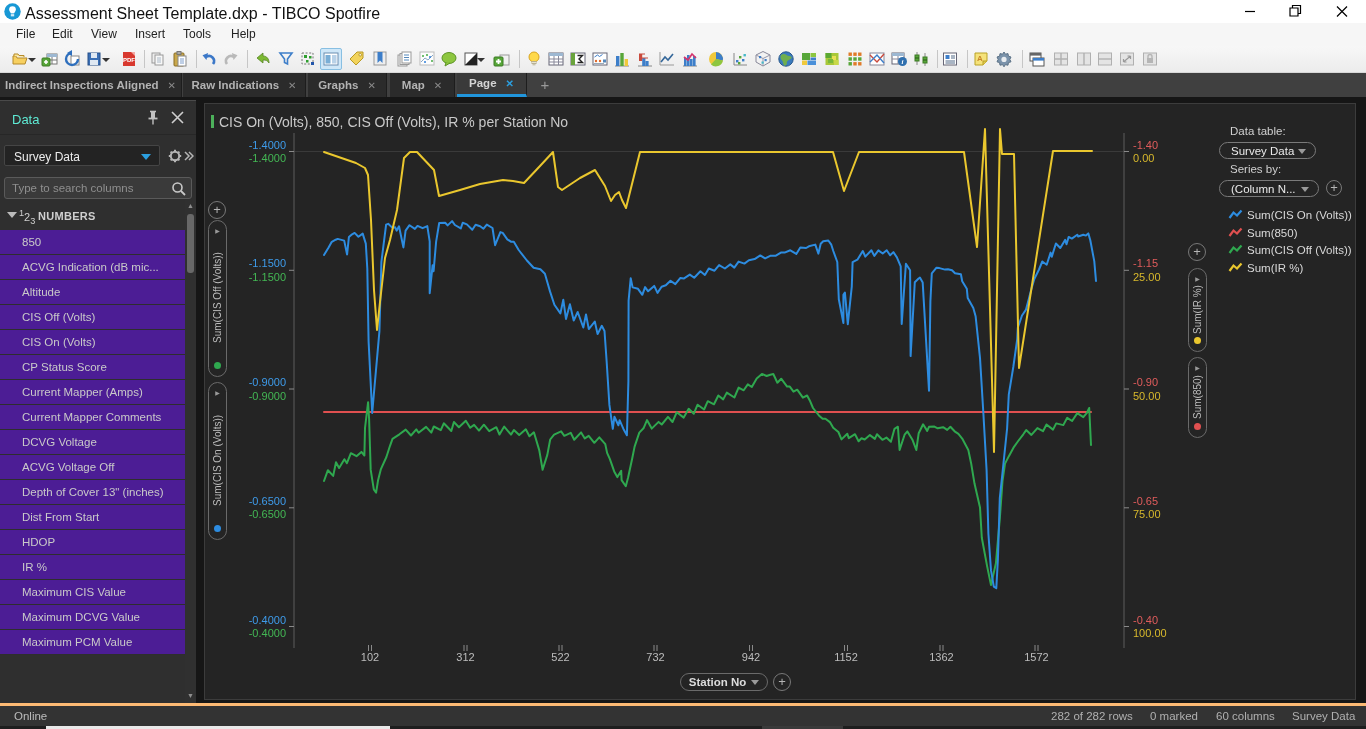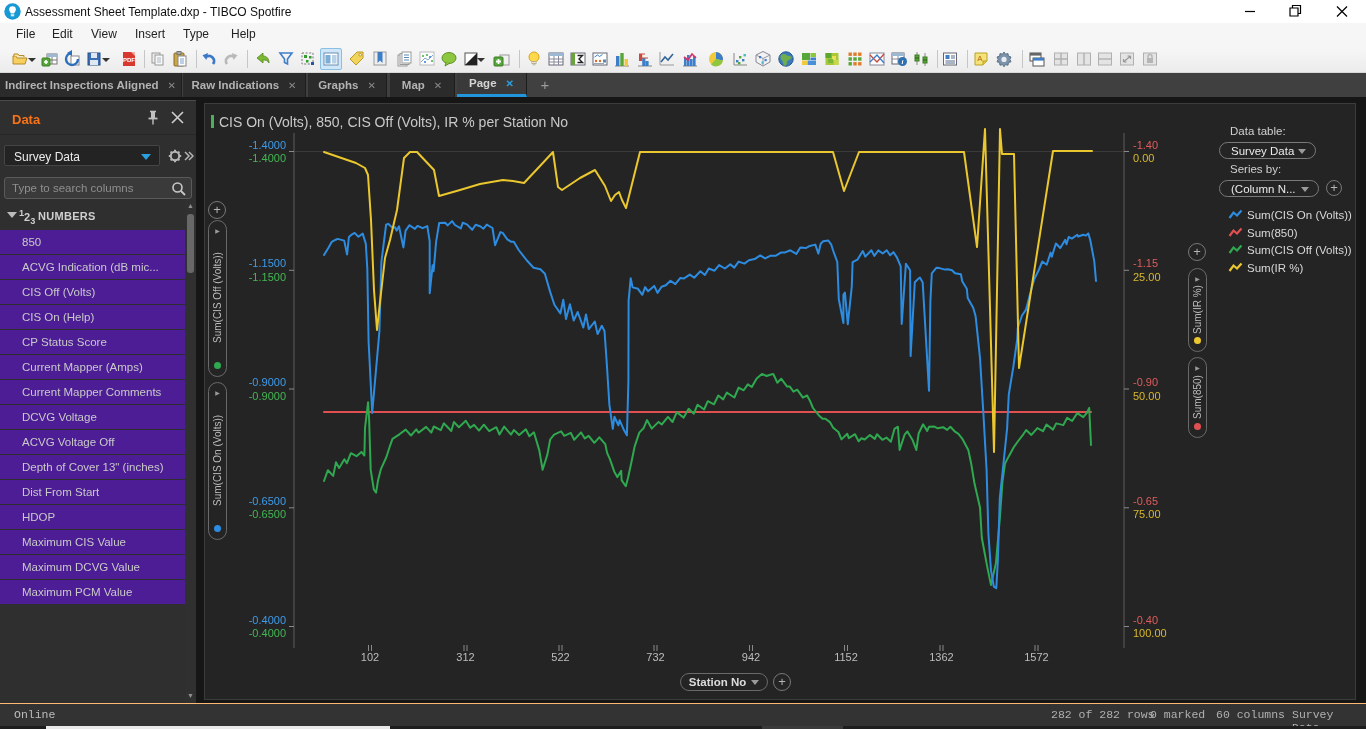--- a/index.html
+++ b/index.html
@@ -1,20 +1,20 @@
 <!DOCTYPE html>
 <html><head><meta charset="utf-8"><style>
 * { margin:0; padding:0; box-sizing:border-box; }
 html,body { width:1366px; height:729px; overflow:hidden; background:#1b1b1b;
   font-family:"Liberation Sans", sans-serif; }
 #screen { position:relative; width:1366px; height:729px; }
 
 
 #titlebar { position:absolute; left:0; top:0; width:1366px; height:23px; background:#fff; }
-#titlebar .ttext { position:absolute; left:25px; top:5px; font-size:12px; color:#111; }
+#titlebar .ttext { position:absolute; left:25px; top:5px; font-size:16px; color:#111; }
 #winbtns svg { position:absolute; top:0; }
 
 
 #menubar { position:absolute; left:0; top:23px; width:1366px; height:23px; background:#f6f6f6; }
 #menubar span { position:absolute; top:4px; font-size:12px; color:#222; }
 
 
 #toolbar { position:absolute; left:0; top:46px; width:1366px; height:27px;
   background:linear-gradient(#f7f7f7,#ececec); border-bottom:1px solid #d8d8d8; }
 .ti { position:absolute; top:4px; }
@@ -32,33 +32,33 @@
 .tabplus { position:absolute; left:533px; top:0; width:24px; height:24px; color:#9a9a9a;
   font-size:15px; text-align:center; line-height:24px; }
 
 
 #content { position:absolute; left:0; top:97px; width:1366px; height:606px; background:#161616; }
 
 
 #leftpanel { position:absolute; left:0; top:3px; width:196px; height:603px; background:#2f2f2f;
   border-top:1px solid #4a4a4a; }
 #lp-head { position:absolute; left:0; top:0; width:100%; height:34px; border-bottom:1px solid #272727; }
-#lp-head .t { position:absolute; left:12px; top:11px; font-size:13px; color:#f97316;font-weight:bold; }
+#lp-head .t { position:absolute; left:12px; top:11px; font-size:13px; color:#5eead4; }
 #lp-dd { position:absolute; left:4px; top:44px; width:156px; height:21px; background:#232323;
   border:1px solid #454545; border-radius:2px; }
 #lp-dd span { position:absolute; left:9px; top:4px; font-size:12px; color:#ececec; }
 #lp-dd .car { position:absolute; right:8px; top:8px; width:0; height:0;
   border-left:5px solid transparent; border-right:5px solid transparent; border-top:6px solid #2b9fe0; }
 #lp-search { position:absolute; left:4px; top:76px; width:188px; height:22px; background:#3a3a3a;
   border:1px solid #5a5a5a; border-radius:3px; }
 #lp-search span { position:absolute; left:7px; top:4px; font-size:11.5px; color:#8f8f8f; }
 #numhead { position:absolute; left:0; top:101px; width:100%; height:28px; }
 #numhead .arr { position:absolute; left:7px; top:10px; width:0; height:0;
   border-left:5px solid transparent; border-right:5px solid transparent; border-top:6px solid #bbb; }
-#numhead .n123 { position:absolute; left:19px; top:6px; font-size:11px; color:#cfcfcf; font-weight:bold; }
+#numhead .n123 { position:absolute; left:19px; top:6px; font-size:11px; color:#cfcfcf; font-weight:normal; }
 #numhead .lab { position:absolute; left:38px; top:8px; font-size:11px; color:#cfcfcf;
   font-weight:bold; letter-spacing:0.3px; }
 #lp-rows { position:absolute; left:0; top:129px; width:185px; height:474px; overflow:hidden; }
 .row { height:25px; background:#4c1d95; border-bottom:1px solid #2e2e2e; color:#c9c9c9;
   font-size:11.5px; line-height:24px; padding-left:22px; white-space:nowrap; }
 #lp-sb { position:absolute; left:185px; top:99px; width:11px; height:504px; background:#303030; }
 #lp-sb .thumb { position:absolute; left:2px; top:14px; width:7px; height:59px; background:#686868; border-radius:3px; }
 #lp-sb .a { position:absolute; left:2px; color:#8f8f8f; font-size:7px; }
 
 
@@ -91,21 +91,21 @@
 #legend { position:absolute; left:1208px; top:0; width:158px; height:595px; font-size:11.5px; }
 #legend .lab { position:absolute; left:22px; color:#d0d0d0; }
 .hpill { position:absolute; left:11px; height:17px; border:1px solid #7a7a7a; border-radius:9px;
   color:#eaeaea; padding-left:11px; line-height:16px; white-space:nowrap; }
 .hpill .car { position:absolute; right:9px; top:6px; width:0; height:0; border-left:4px solid transparent;
   border-right:4px solid transparent; border-top:5px solid #9a9a9a; }
 .legitem { position:absolute; left:20px; height:17px; display:flex; align-items:center; color:#d8d8d8; white-space:nowrap; }
 
 
 #statusbar { position:absolute; left:0; top:703px; width:1366px; height:23px; background:#333;
-  border-top:1px solid #fdba74; font-size:11.5px; color:#b0b0b0;font-family:Liberation Mono, monospace; }
+  border-top:3px solid #fdba74; font-size:11.5px; color:#b0b0b0; }
 #statusbar span { position:absolute; top:4px; }
 #bottomstrip { position:absolute; left:0; top:726px; width:1366px; height:3px; background:#1e1e1e; }
 #bottomstrip .w { position:absolute; left:46px; width:344px; height:3px; background:#e9e9e9; }
 #bottomstrip .g { position:absolute; left:762px; width:81px; height:3px; background:#3a3a3a; }
 </style></head>
 <body>
 <div id="screen">
 
 <div id="titlebar">
   <svg style="position:absolute;left:3px;top:2px" width="19" height="19" viewBox="0 0 19 19">
@@ -127,21 +127,21 @@
           <path d="M5 6.5 l10 10 M15 6.5 l-10 10" stroke="#000" stroke-width="1.2"></path>
         </svg>
   </div>
 </div>
 
 <div id="menubar">
   <span style="left:16px">File</span>
       <span style="left:52px">Edit</span>
   <span style="left:91px">View</span>
       <span style="left:135px">Insert</span>
-  <span style="left:183px">Type</span>
+  <span style="left:183px">Tools</span>
       <span style="left:231px">Help</span>
 </div>
 
 <div id="toolbar">
 <div id="hlbtn"></div>
 <svg class="ti" style="left:11px" width="18" height="18" viewBox="0 0 18 18">
         <path d="M2 6 L2 14 L14 14 L16 8 L6 8 L5 6 Z" fill="#f7d060" stroke="#b58a2a" stroke-width="1"></path>
         <path d="M3 6 L3 4 L7 4 L8 5.5 L13 5.5 L13 7" fill="#fbe69a" stroke="#b58a2a" stroke-width="1"></path>
       </svg>
 <svg class="ti" style="left:24px" width="18" height="18" viewBox="0 0 18 18">
@@ -463,30 +463,32 @@
           </svg>
     </div>
     <div id="numhead">
           <div class="arr"></div>
       <span class="n123"><sup>1</sup>2<sub>3</sub></span>
           <span class="lab">NUMBERS</span>
     </div>
     <div id="lp-rows">
           <div class="row">850</div>
           <div class="row">ACVG Indication (dB mic...</div>
+          <div class="row">Altitude</div>
           <div class="row">CIS Off (Volts)</div>
-          <div class="row">CIS On (Help)</div>
+          <div class="row">CIS On (Volts)</div>
           <div class="row">CP Status Score</div>
           <div class="row">Current Mapper (Amps)</div>
           <div class="row">Current Mapper Comments</div>
           <div class="row">DCVG Voltage</div>
           <div class="row">ACVG Voltage Off</div>
           <div class="row">Depth of Cover 13" (inches)</div>
           <div class="row">Dist From Start</div>
           <div class="row">HDOP</div>
+          <div class="row">IR %</div>
           <div class="row">Maximum CIS Value</div>
           <div class="row">Maximum DCVG Value</div>
           <div class="row">Maximum PCM Value</div>
         </div>
     <div id="lp-sb">
       <span class="a" style="top:2px">▲</span>
       <div class="thumb"></div>
       <span class="a" style="top:492px">▼</span>
     </div>
   </div>

